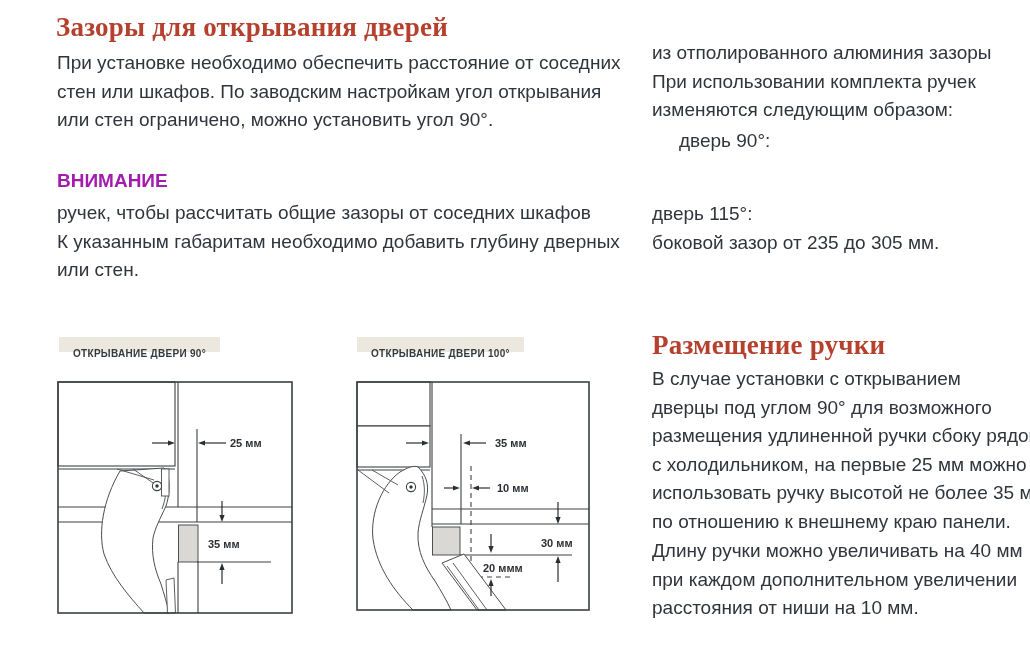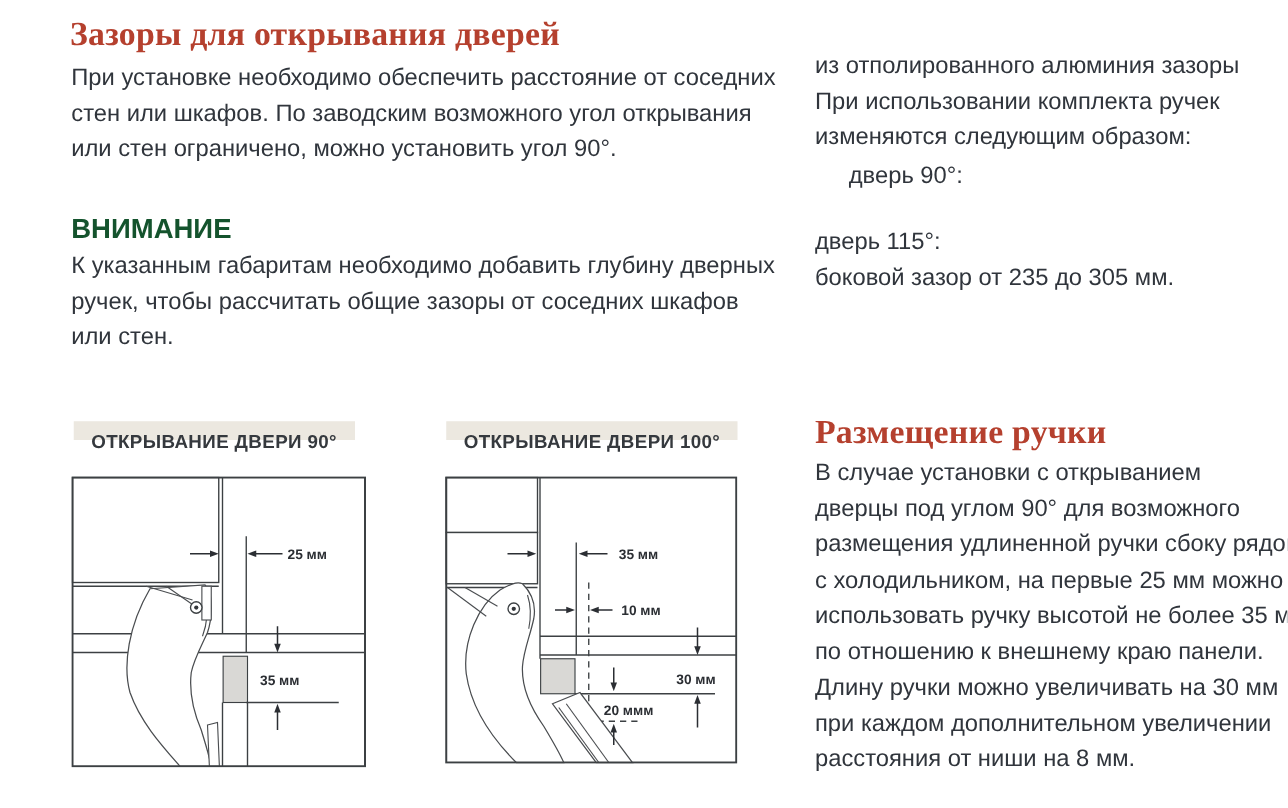--- a/index.html
+++ b/index.html
@@ -10,46 +10,46 @@
     --line:#3c4043;
   }
   html,body{margin:0;padding:0;background:#fff;}
   .page{position:relative;width:1030px;height:646px;background:#fff;overflow:hidden;
         font-family:"Liberation Sans","DejaVu Sans",sans-serif;color:var(--ink);}
   .abs{position:absolute;}
   .serif-title{font-family:"Liberation Serif","DejaVu Serif",serif;font-weight:700;
         font-size:27px;color:var(--accent);letter-spacing:.2px;white-space:nowrap;}
   .body-par{font-size:19px;line-height:28.5px;color:var(--ink);}
   .body-par .line{display:block;white-space:nowrap;}
-  .bold-head{font-size:22px;font-weight:700;color:#14532d;white-space:nowrap;}
-  .fig-label{background:var(--label-bg);color:var(--label-ink);font-size:15px;
+  .bold-head{font-size:19px;font-weight:700;color:#a21caf;white-space:nowrap;}
+  .fig-label{background:var(--label-bg);color:var(--label-ink);font-size:10px;
         font-weight:700;letter-spacing:.3px;height:15px;line-height:33px;
         padding:0 14px;white-space:nowrap;display:inline-block;}
   svg text{font-family:"Liberation Sans","DejaVu Sans",sans-serif;font-size:11px;
         font-weight:700;fill:#2b2e33;}
   svg{display:block;}
 </style>
 </head>
 <body>
 
 <div class="page">
 
   <h1 class="abs serif-title" style="left:56px;top:12px;margin:0;">Зазоры для открывания дверей</h1>
 
   <div class="abs body-par" style="left:57px;top:49px;">
     <span class="line">При установке необходимо обеспечить расстояние от соседних</span>
-    <span class="line">стен или шкафов. По заводским возможного угол открывания</span>
+    <span class="line">стен или шкафов. По заводским настройкам угол открывания</span>
     <span class="line">или стен ограничено, можно установить угол 90°.</span>
   </div>
 
   <div class="abs bold-head" style="left:57px;top:170px;">ВНИМАНИЕ</div>
 
   <div class="abs body-par" style="left:57px;top:199px;">
+    <span class="line">ручек, чтобы рассчитать общие зазоры от соседних шкафов</span>
     <span class="line">К указанным габаритам необходимо добавить глубину дверных</span>
-    <span class="line">ручек, чтобы рассчитать общие зазоры от соседних шкафов</span>
     <span class="line">или стен.</span>
   </div>
 
   <div class="abs fig-label" style="left:59px;top:337px;">ОТКРЫВАНИЕ ДВЕРИ 90°</div>
   <div class="abs fig-label" style="left:357px;top:337px;">ОТКРЫВАНИЕ ДВЕРИ 100°</div>
 
   <svg class="abs" style="left:57px;top:381px;" width="236" height="233" viewBox="0 0 236 233">
     <g stroke="#3c4043" stroke-width="1.1" fill="none">
 
       <line x1="1" y1="126" x2="235" y2="126"></line>
@@ -176,35 +176,35 @@
   <div class="abs body-par" style="left:652px;top:39px;">
     <span class="line">из отполированного алюминия зазоры</span>
     <span class="line">При использовании комплекта ручек</span>
     <span class="line">изменяются следующим образом:</span>
   </div>
 
   <div class="abs body-par" style="left:652px;top:127px;margin-left:27px;">
     <span class="line">дверь 90°:</span>
   </div>
 
-  <div class="abs body-par" style="left:652px;top:180px;">
+  <div class="abs body-par" style="left:652px;top:200px;">
     <span class="line">дверь 115°:</span>
     <span class="line">боковой зазор от 235 до 305 мм.</span>
   </div>
 
   <h2 class="abs serif-title" style="left:652px;top:330px;margin:0;">Размещение ручки</h2>
 
   <div class="abs body-par" style="left:652px;top:365px;">
     <span class="line">В случае установки с открыванием</span>
     <span class="line">дверцы под углом 90° для возможного</span>
     <span class="line">размещения удлиненной ручки сбоку рядом</span>
     <span class="line">с холодильником, на первые 25 мм можно</span>
     <span class="line">использовать ручку высотой не более 35 мм</span>
     <span class="line">по отношению к внешнему краю панели.</span>
   </div>
 
   <div class="abs body-par" style="left:652px;top:537px;">
-    <span class="line">Длину ручки можно увеличивать на 30 мм</span>
+    <span class="line">Длину ручки можно увеличивать на 40 мм</span>
     <span class="line">при каждом дополнительном увеличении</span>
-    <span class="line">расстояния от ниши на 8 мм.</span>
+    <span class="line">расстояния от ниши на 10 мм.</span>
   </div>
 
 </div>
 
 </body></html>

